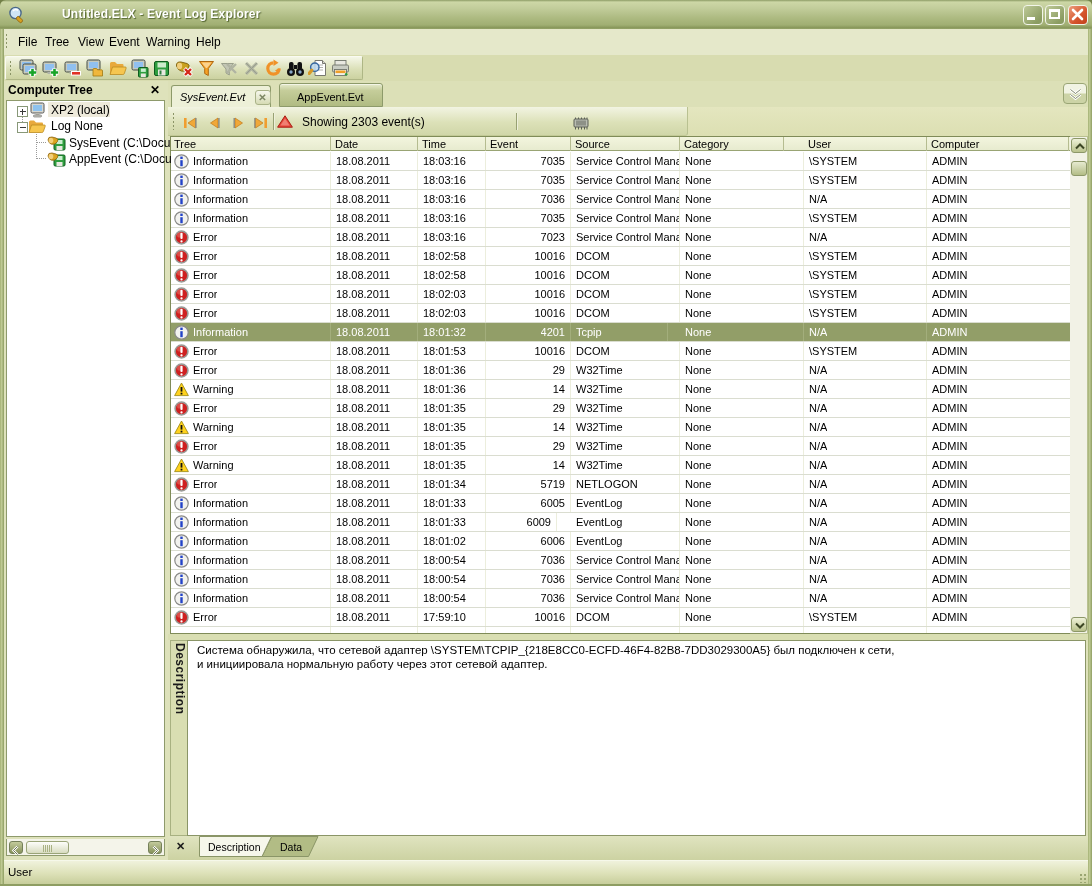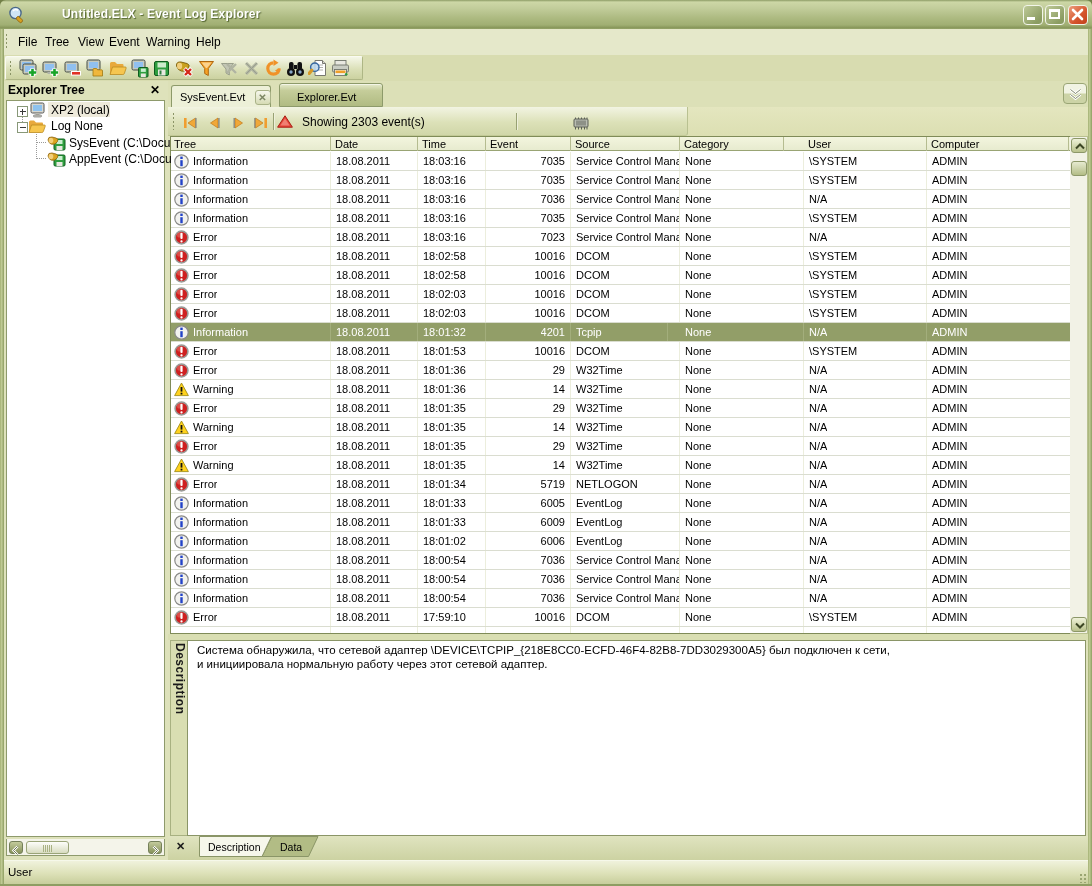--- a/index.html
+++ b/index.html
@@ -14,21 +14,21 @@
 
 #menubar{left:4px;top:29px;width:1084px;height:26px;background:#e5e8ca;}
 .mi{position:absolute;top:6px;font-size:12px;color:#000;}
 
 #tband{left:4px;top:55px;width:1084px;height:26px;background:#d8dcb0;}
 #tbox{position:absolute;left:1px;top:1px;width:358px;height:24px;background:linear-gradient(180deg,#f5f7e8,#dbe0b8 55%,#ccd2a0);border:1px solid #aeb685;border-top-color:#fafbf2;border-left-color:#fafbf2;border-radius:2px;}
 .tico{position:absolute;top:2px;width:19px;height:19px;}
 
 #tabrow{left:168px;top:81px;width:920px;height:26px;background:#dce0b7;}
 #tab1{position:absolute;left:3px;top:4px;width:100px;height:22px;background:#edf0d8;border:1px solid #8d9a6a;border-bottom:none;border-radius:3px 3px 0 0;}
-#tab1 span{position:absolute;left:8px;top:5px;font-size:11px;}
+#tab1 span{position:absolute;left:8px;top:5px;font-size:11px;font-style:italic;}
 #tab1x{position:absolute;left:82.5px;top:4px;width:16px;height:15px;border:1px solid #a9b287;border-radius:3px;background:linear-gradient(180deg,#f6f7ec,#d6dbb4);color:#7c8663;font-size:10px;line-height:13px;text-align:center;font-weight:bold;}
 #tab2{position:absolute;left:111px;top:1.5px;width:104px;height:24.5px;background:linear-gradient(180deg,#e6ebcd 0%,#c5cd9a 30%,#b0bb82 100%);border:1px solid #8d9a6a;border-radius:3px 3px 0 0;box-shadow:inset 0 1px 0 #f3f5e6;}
 #tab2 span{position:absolute;left:17px;top:7px;font-size:11px;}
 #moreb{position:absolute;left:895px;top:2px;width:24px;height:21px;border:1px solid #9aa575;border-radius:4px;background:linear-gradient(180deg,#f1f3e3 45%,#ccd3a6 55%);}
 
 #nav{left:168px;top:107px;width:520px;height:29px;background:linear-gradient(180deg,#f2f4e2,#dce1b8 55%,#d0d6a8);border-right:1px solid #b9c191;border-bottom:1px solid #c2c996;border-radius:0 0 3px 0;}
 #navr{left:688px;top:107px;width:400px;height:29px;background:linear-gradient(180deg,#e4e6bf,#dcdfb2);}
 #nav .sep{position:absolute;top:6px;width:1px;height:17px;background:#98a173;box-shadow:1px 0 0 #eef0db;}
 #showtxt{position:absolute;left:134px;top:8px;font-size:12px;color:#000;}
 
@@ -202,21 +202,21 @@
           <circle cx="15.2" cy="15.2" r="1.3" fill="#30a040"></circle>
         </svg></div>
   </div>
 </div>
 <div class="abs" id="tabrow">
   <div id="tab1">
       <span>SysEvent.Evt</span>
       <div id="tab1x">✕</div>
     </div>
   <div id="tab2">
-      <span>Explorer.Evt</span>
+      <span>AppEvent.Evt</span>
     </div>
   <div id="moreb">
       <svg style="position:absolute;left:4px;top:4px" width="15" height="13" viewBox="0 0 15 13">
         <path d="M2.5 1.5 L7.5 5.5 L12.5 1.5 M2.5 6.5 L7.5 10.5 L12.5 6.5" fill="none" stroke="#fff" stroke-width="2.6"></path>
         <path d="M2.5 1.5 L7.5 5.5 L12.5 1.5 M2.5 6.5 L7.5 10.5 L12.5 6.5" fill="none" stroke="#4a5430" stroke-width="0.7"></path>
       </svg>
     </div>
 </div>
 <div class="abs" id="nav">
   <div style="position:absolute;left:4px;top:5px;width:3px;height:18px;background-image:radial-gradient(circle,#8a9466 35%,transparent 40%);background-size:3px 4px;"></div>
@@ -887,21 +887,21 @@
               <rect x="6.3" y="2.6" width="2.4" height="2.4" fill="#2242c8"></rect>
             </svg></span>
           <span class="rtx" style="left:22px">Information</span>
         </div>
         <div class="gc" style="left:161px;width:86px">
           <span class="rtx" style="left:4px">18.08.2011</span>
         </div>
         <div class="gc" style="left:248px;width:67px">
           <span class="rtx" style="left:4px">18:01:33</span>
         </div>
-        <div class="gc" style="left:316px;width:84px">
+        <div class="gc" style="left:316px;width:70px">
           <span class="rtx rr">6009</span>
         </div>
         <div class="gc" style="left:401px;width:108px">
           <span class="rtx" style="left:4px">EventLog</span>
         </div>
         <div class="gc" style="left:510px;width:123px">
           <span class="rtx" style="left:4px">None</span>
         </div>
         <div class="gc" style="left:634px;width:122px">
           <span class="rtx" style="left:4px">N/A</span>
@@ -1088,38 +1088,38 @@
       <svg width="12" height="9" viewBox="0 0 12 9">
         <path d="M2 2.5 L6 6.5 L10 2.5" fill="none" stroke="#3c4624" stroke-width="2"></path>
       </svg>
     </div>
 </div>
 <div class="abs" id="split"></div>
 <div class="abs" id="dstrip">
     <span>Description</span>
   </div>
 <div class="abs" id="desc">
-    <div>Система обнаружила, что сетевой адаптер \DEVICE\TCPIP_{218E8CC0-ECFD-46F4-82B8-7DD3029300A5} был подключен к сети,
+    <div>Система обнаружила, что сетевой адаптер \SYSTEM\TCPIP_{218E8CC0-ECFD-46F4-82B8-7DD3029300A5} был подключен к сети,
 и инициировала нормальную работу через этот сетевой адаптер.</div>
   </div>
 <div class="abs" id="btabs">
   <span id="btabx">✕</span>
   <svg style="position:absolute;left:28px;top:0" width="135" height="22" viewBox="0 0 135 22">
     <path d="M76 0.5 L122 0.5 L112.5 20.5 L66 20.5 Z" fill="#b2bc85" stroke="#8a9567" stroke-width="1"></path>
     <path d="M3.5 0.5 L75.5 0.5 L66 20.5 L3.5 20.5 Z" fill="#f6f7eb" stroke="#8a9567" stroke-width="1"></path>
     <text x="12" y="14.5" font-size="10.5" fill="#000" font-family="Liberation Sans">Description</text>
     <text x="84" y="14.5" font-size="10.5" fill="#000" font-family="Liberation Sans">Data</text>
   </svg>
 </div>
 <div class="abs" id="status">
     <span>User</span>
  <div style="position:absolute;right:3px;bottom:3px;width:10px;height:10px;background-image:radial-gradient(circle,#9aa571 40%,transparent 45%);background-size:4px 4px;"></div>
 </div>
 <div class="abs" id="lpanel">
-  <span id="lphead">Explorer Tree</span>
+  <span id="lphead">Computer Tree</span>
     <span id="lpx">✕</span>
   <div id="tree">
     <div class="dotv" style="left:15px;top:16px;height:12px"></div>
     <div class="dotv" style="left:29px;top:33px;height:25px"></div>
     <div class="doth" style="left:30px;top:41px;width:10px"></div>
     <div class="doth" style="left:30px;top:57px;width:10px"></div>
     <div class="pm" style="left:10px;top:5px">
         <i></i>
         <b></b>
       </div>

